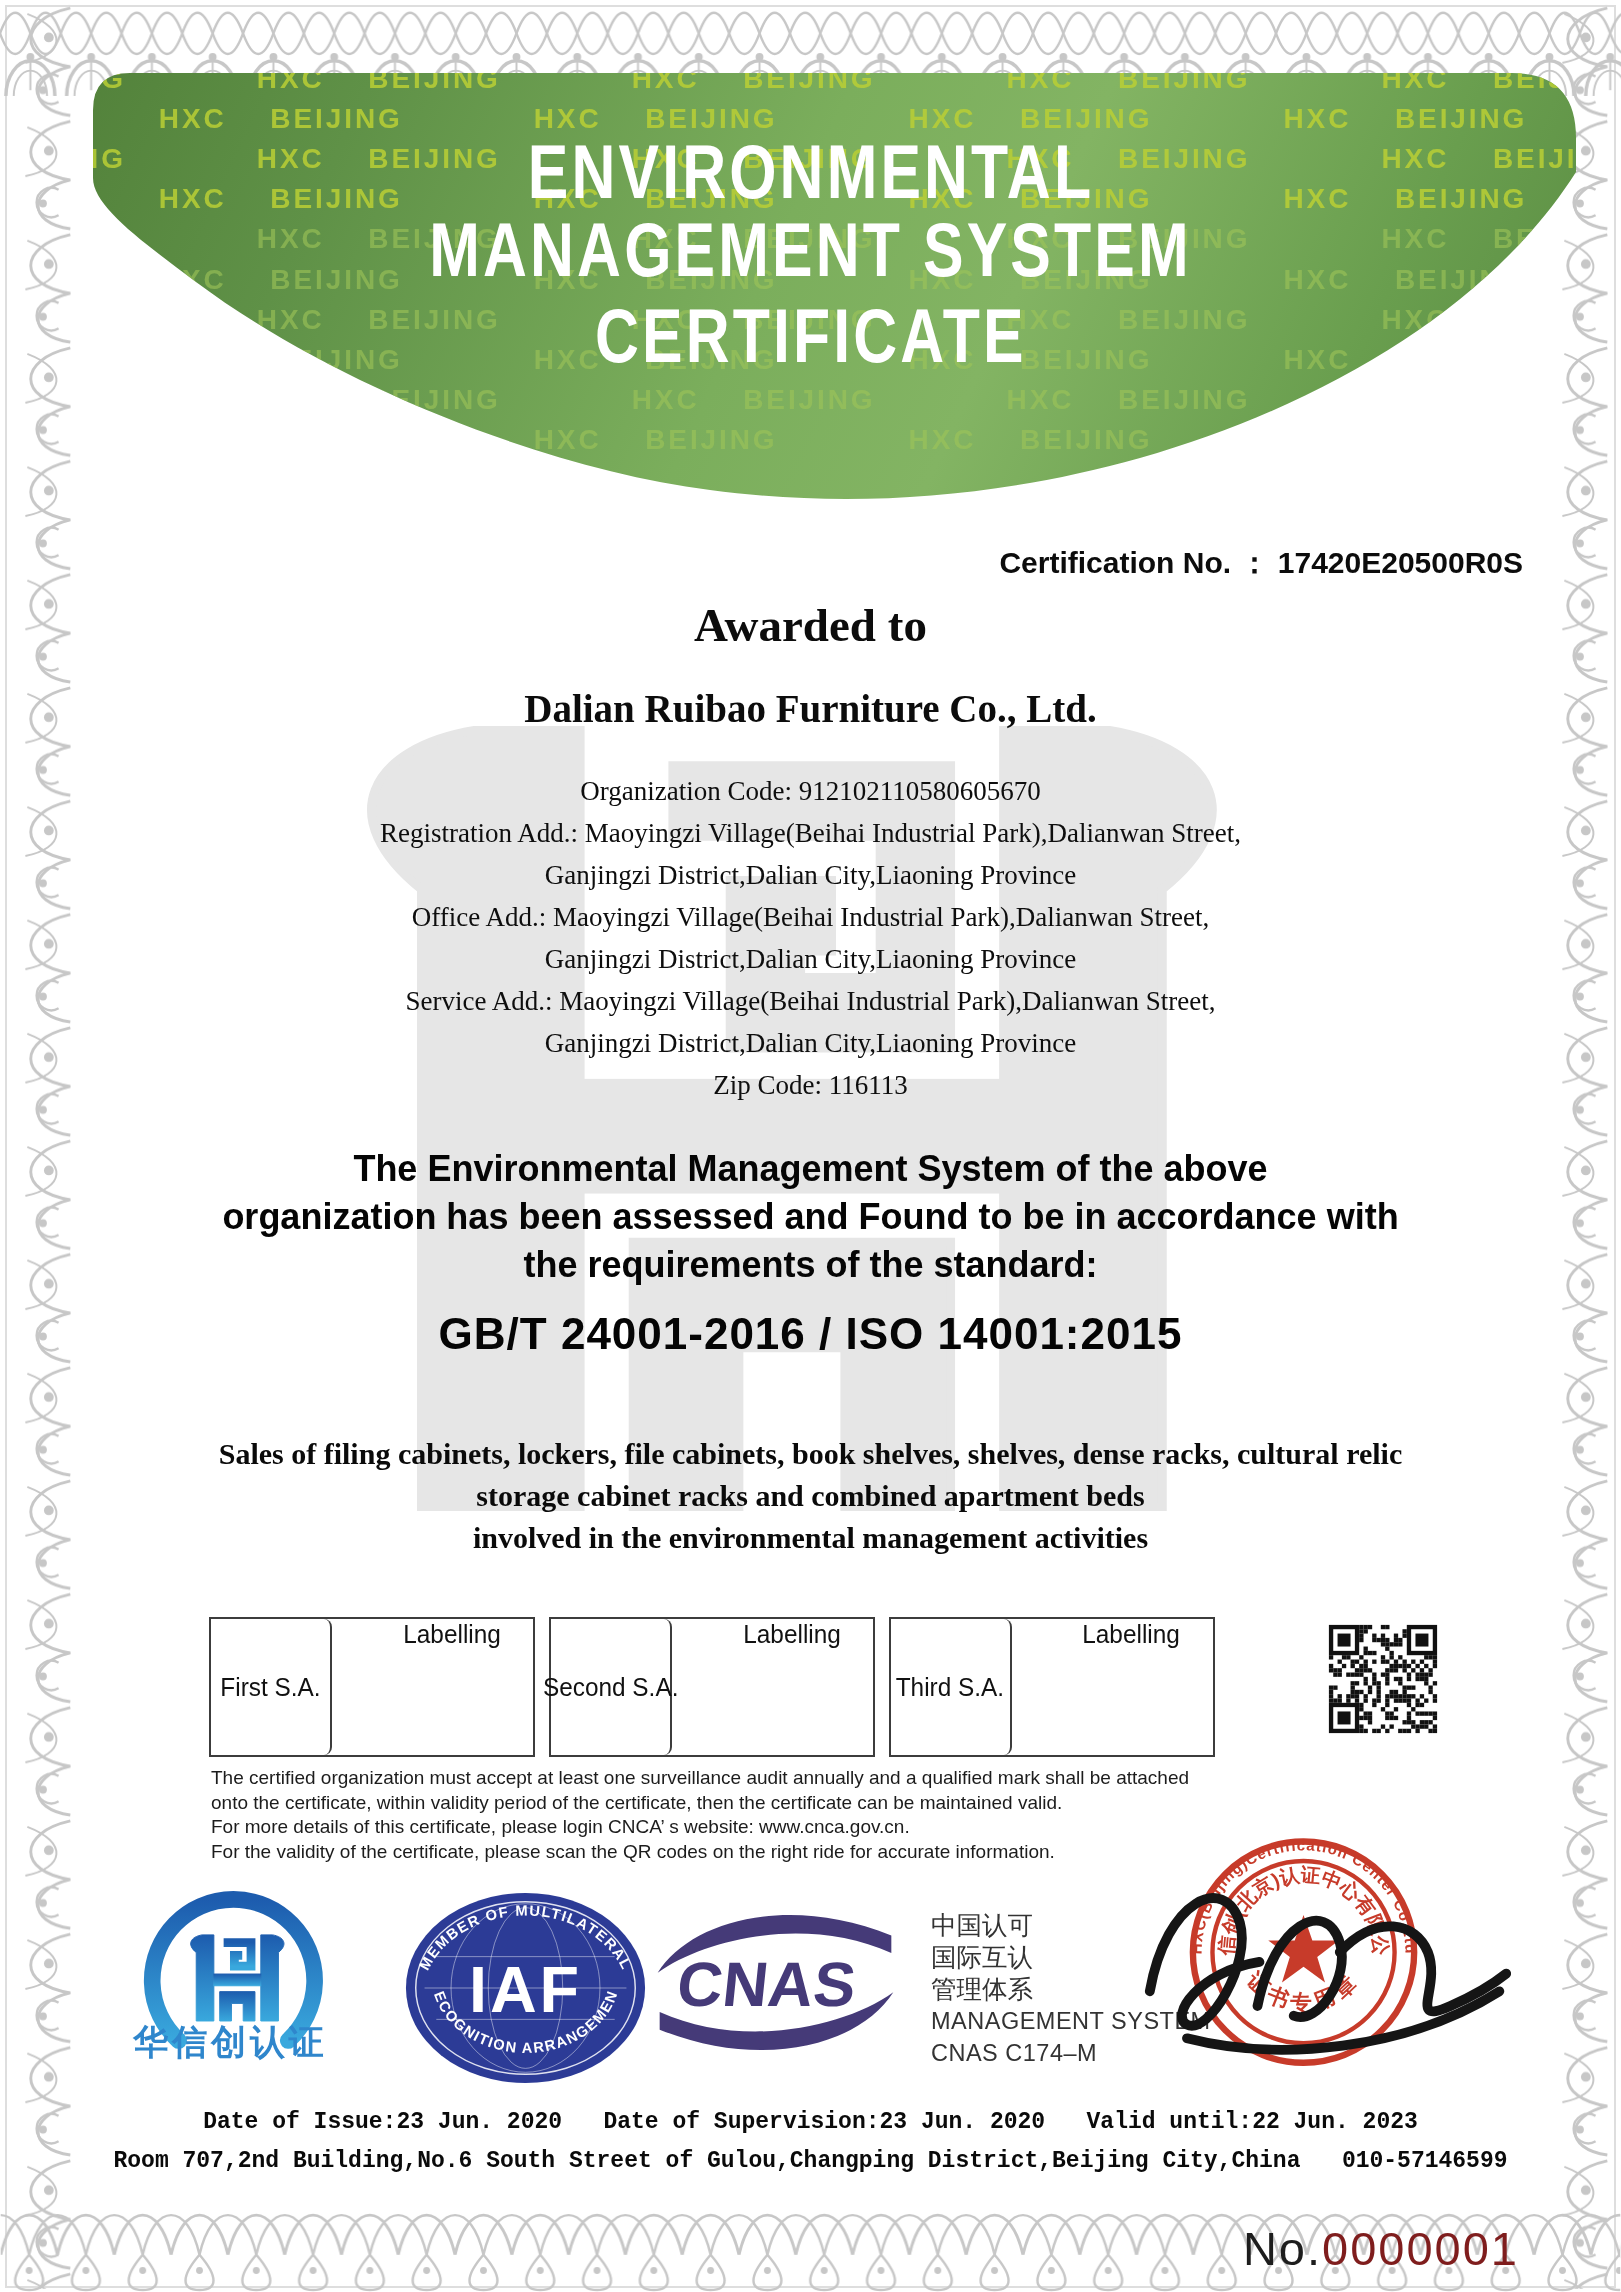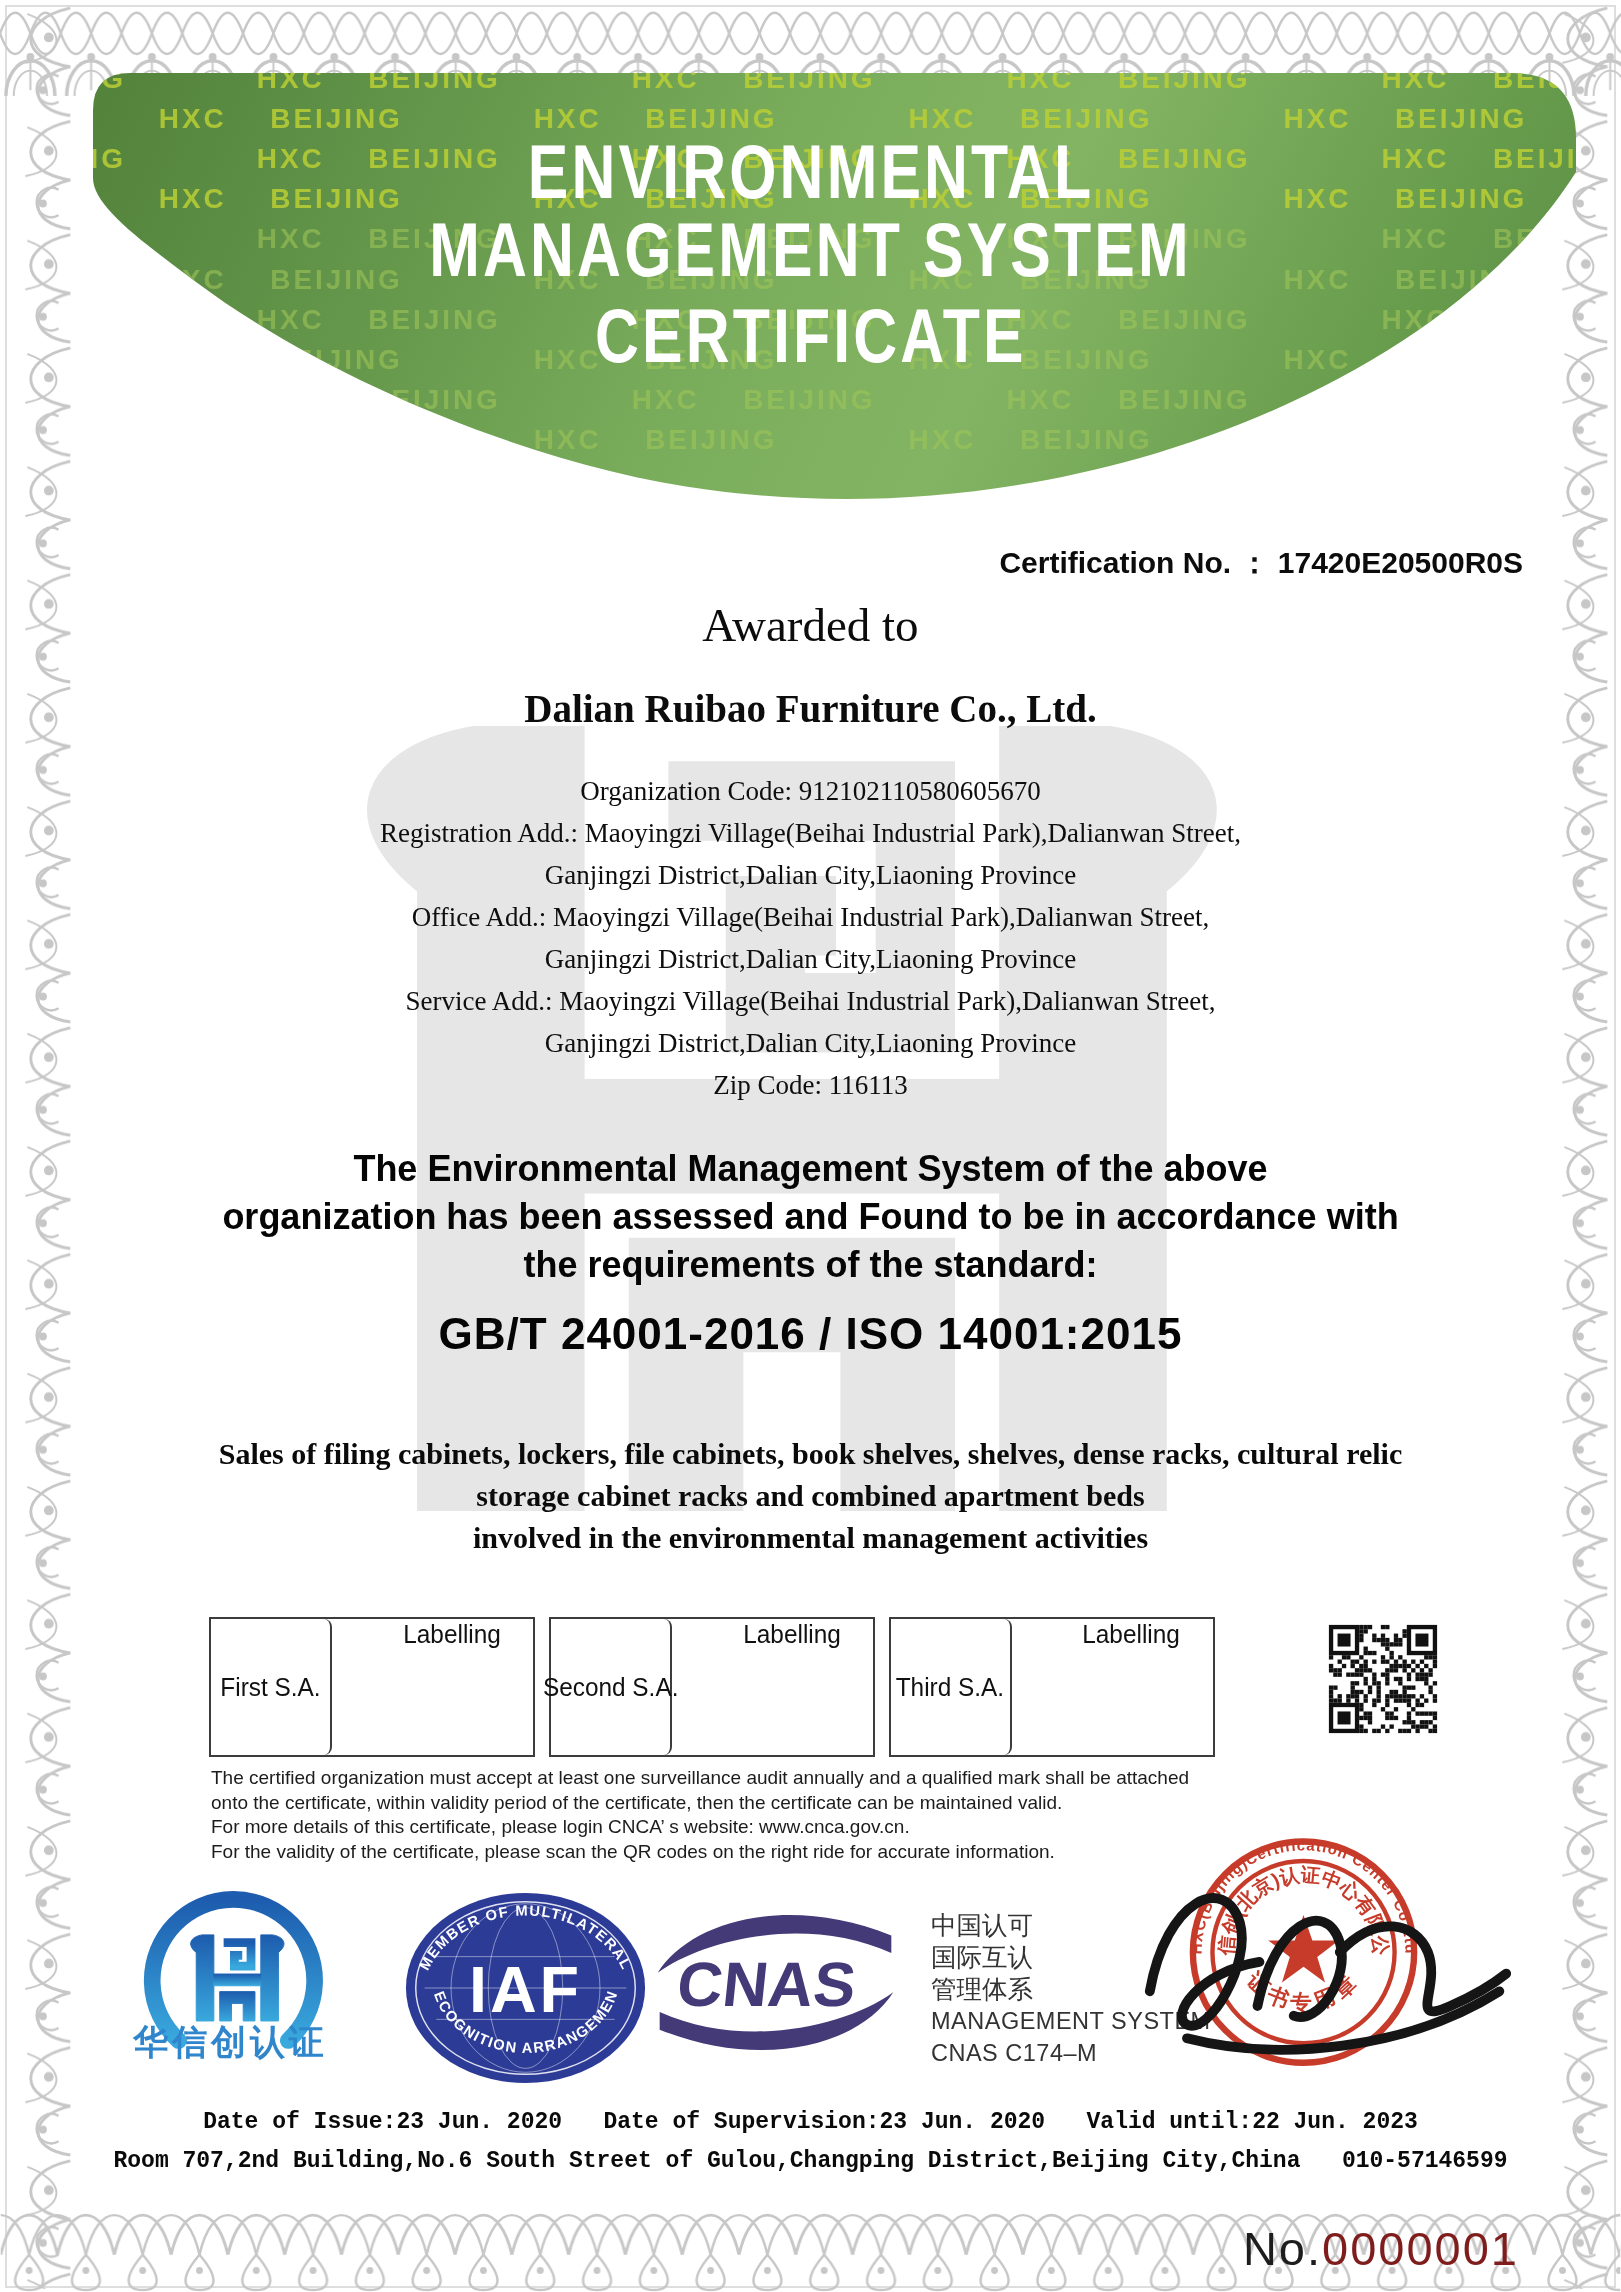--- a/index.html
+++ b/index.html
@@ -26,21 +26,21 @@
   .wm-bright{color:rgba(186,207,53,0.85);}
   .wm-dim{color:rgba(158,196,88,0.60);}
   .banner-title{position:absolute;left:0;width:1621px;text-align:center;color:#ffffff;
     font-weight:bold;font-size:76px;line-height:76px;}
   .banner-title span{display:inline-block;transform:scaleX(0.80);letter-spacing:3.9px;}
 
   
   .abs{position:absolute;z-index:4;}
   .centered{left:0;width:1621px;text-align:center;}
   .cert-line{top:543px;right:98px;font-weight:bold;font-size:30px;color:#0c0c0c;}
-  .awarded{top:598px;font-family:"Liberation Serif",serif;font-weight:normal;font-size:47px;color:#0c0c0c;}
+  .awarded{top:598px;font-family:"Liberation Serif",serif;font-weight:bold;font-size:47px;color:#0c0c0c;}
   .company{top:686px;font-family:"Liberation Serif",serif;font-weight:bold;font-size:39px;color:#0c0c0c;}
   .details{top:770px;font-family:"Liberation Serif",serif;font-size:27px;line-height:42px;color:#0e0e0e;}
   .statement{top:1145px;font-weight:bold;font-size:36px;line-height:48px;color:#050505;}
   .standard{top:1309px;font-weight:bold;font-size:44px;color:#050505;letter-spacing:1px;}
   .scope-head{top:1372px;font-family:"Liberation Serif",serif;font-size:32px;color:#0e0e0e;}
   .scope{top:1433px;font-family:"Liberation Serif",serif;font-weight:bold;font-size:30px;line-height:42px;color:#0a0a0a;}
 
   
   .audit-table{left:209px;top:1617px;width:1006px;height:140px;display:flex;gap:13.7px;}
   .tbox{flex:1;display:flex;border:2.9px solid #3c3c3c;background:#fff;}

